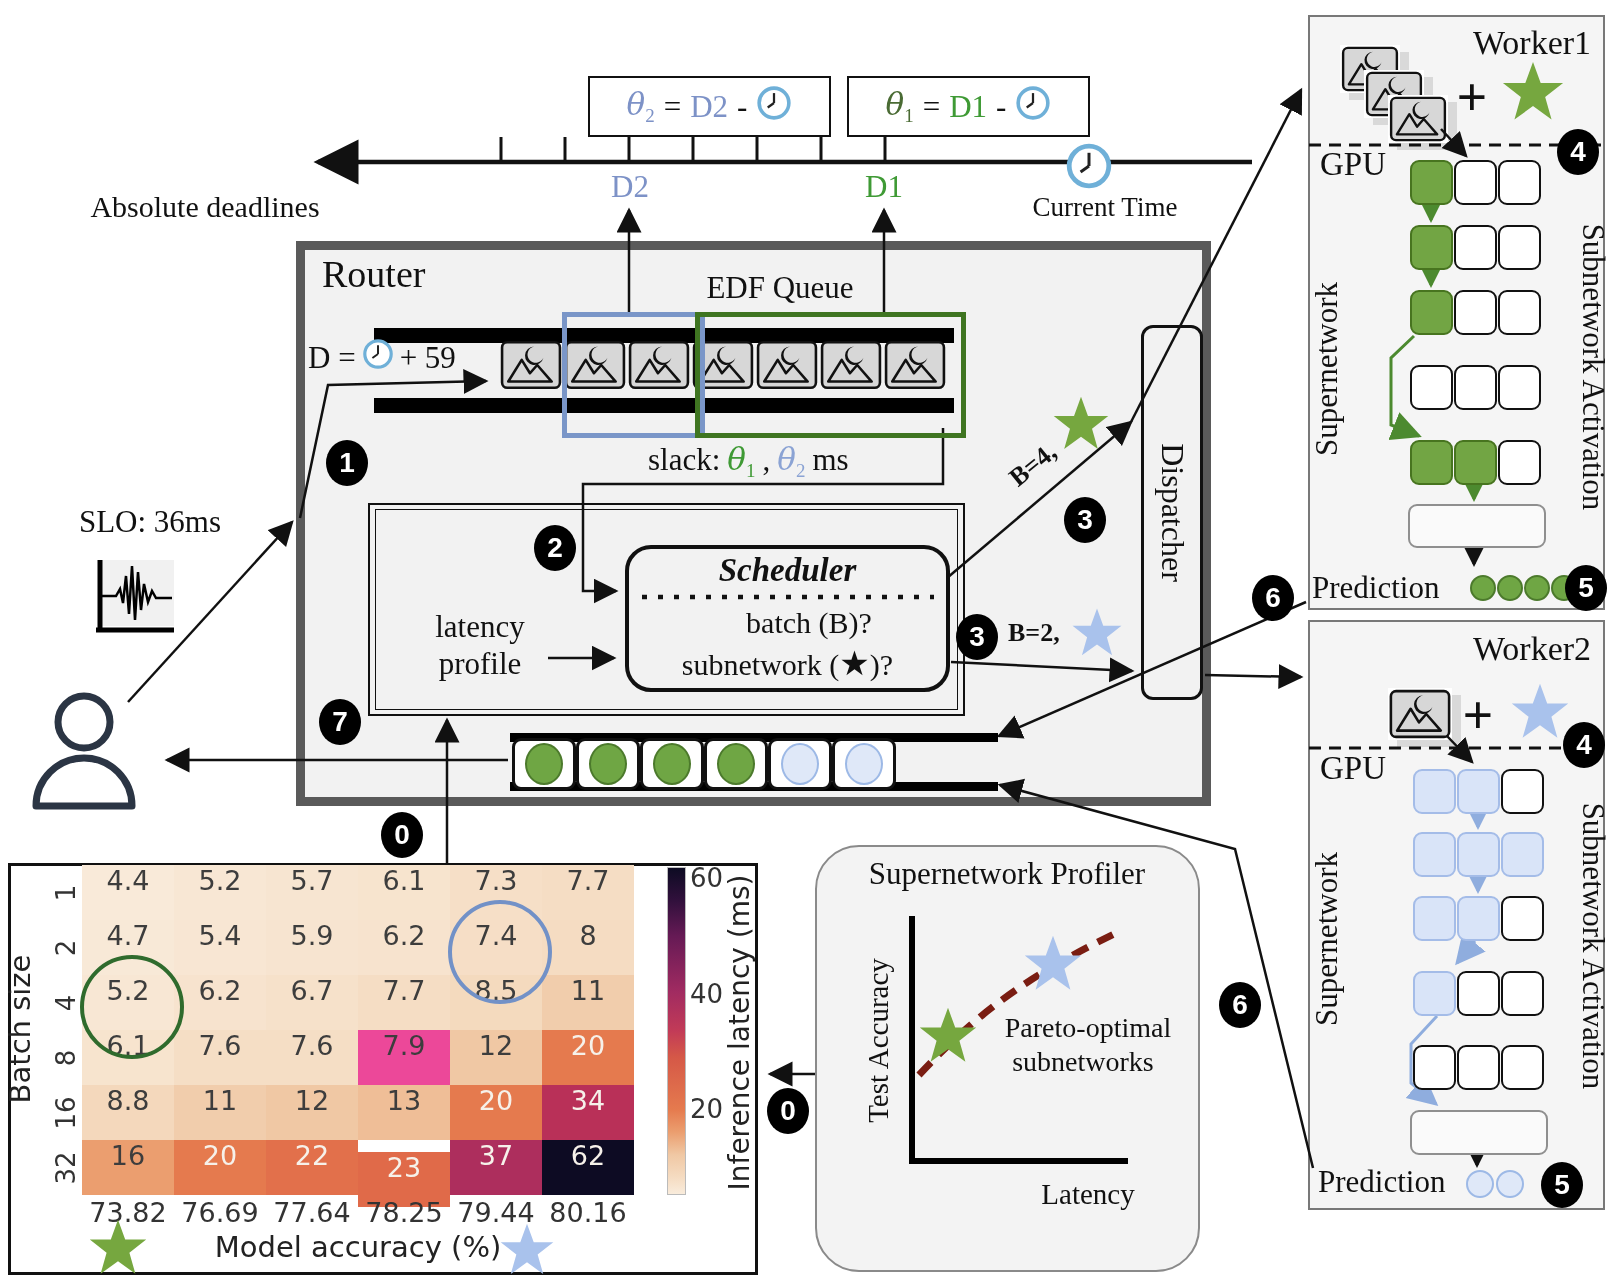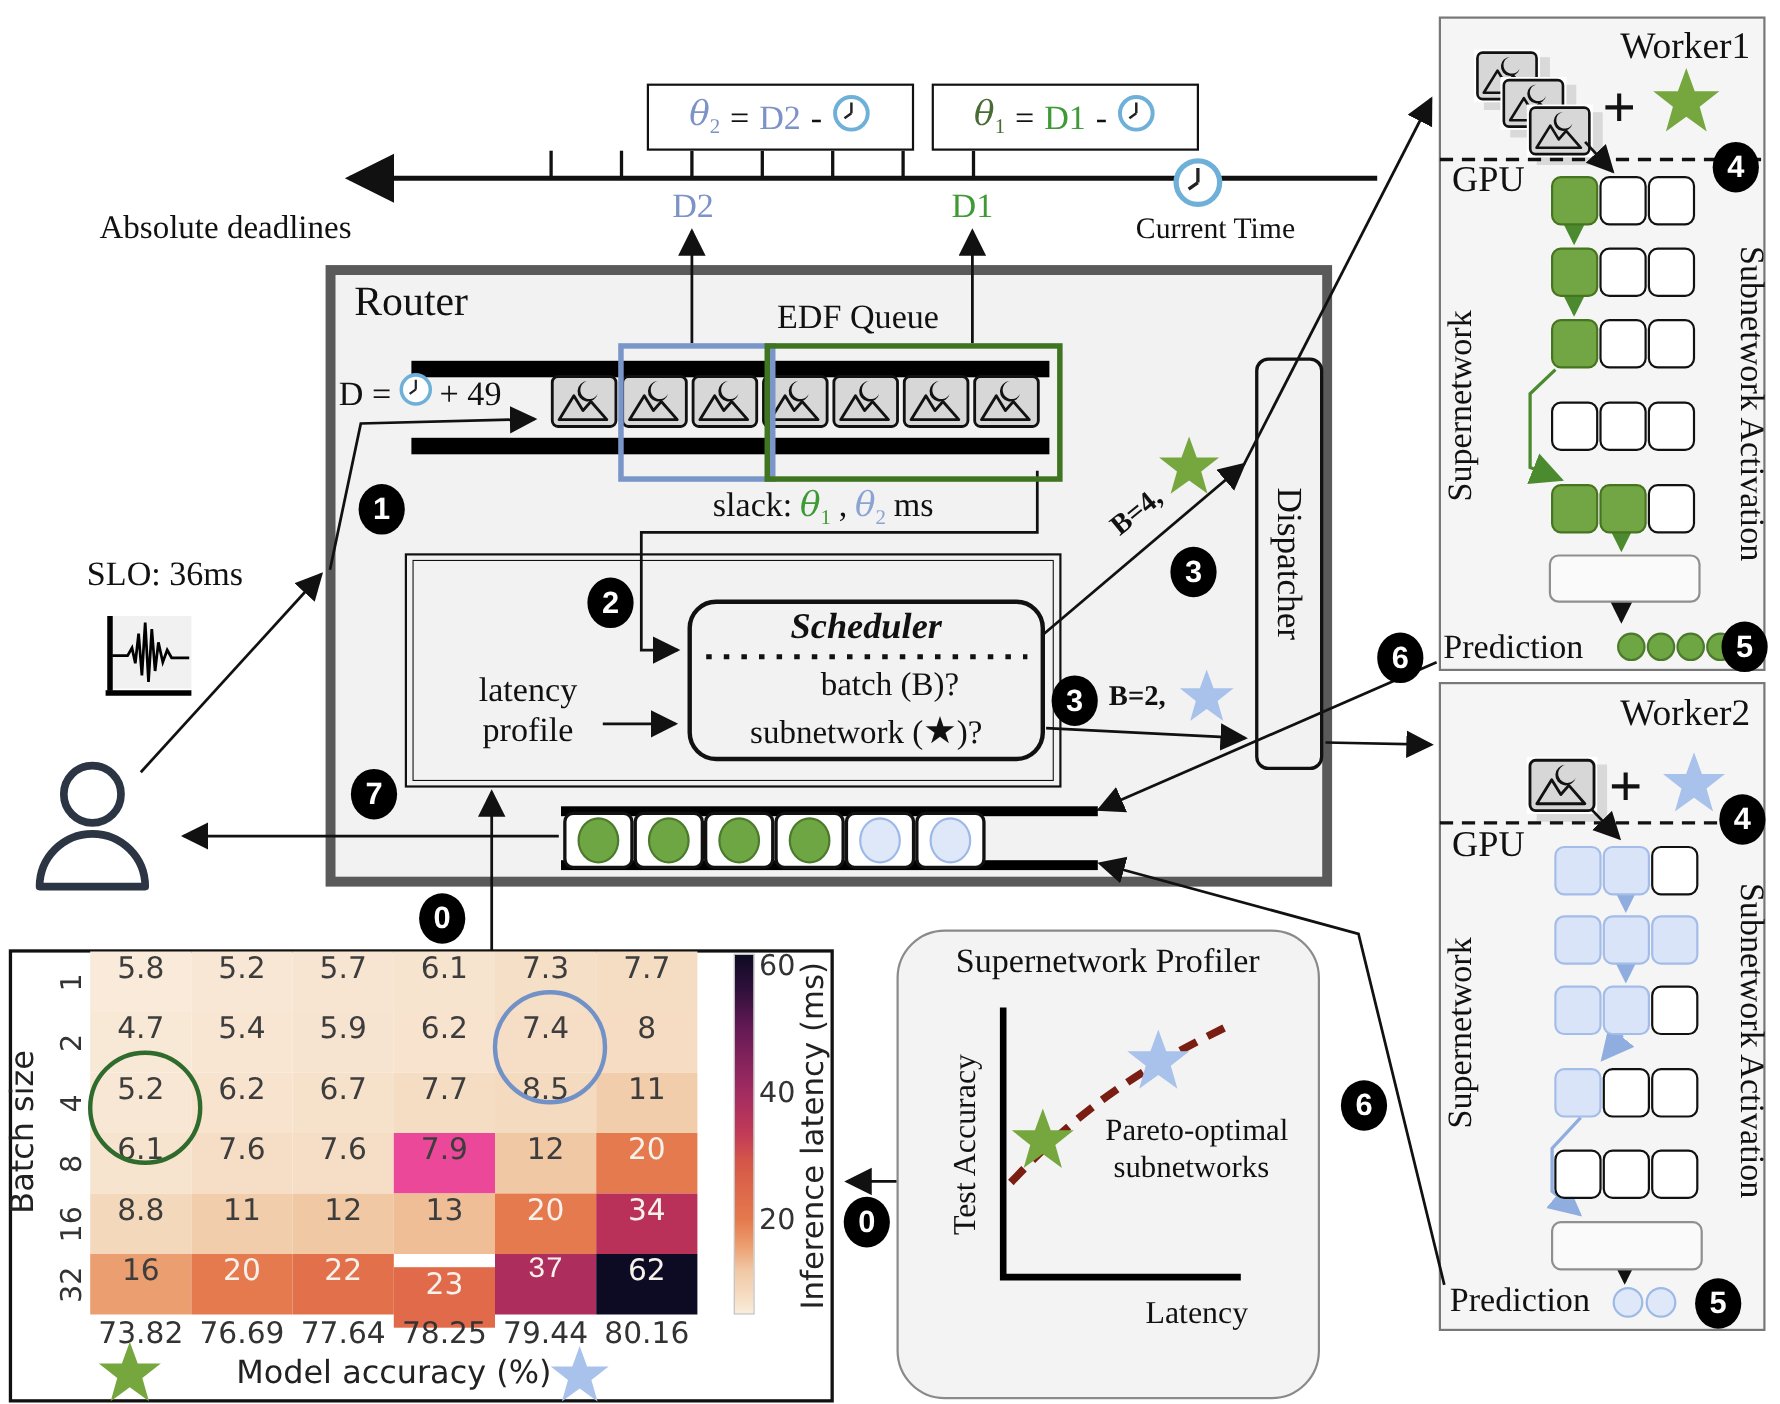--- a/index.html
+++ b/index.html
@@ -97,21 +97,21 @@
   <div class="txt" style="left:322px;top:252px;font-size:38px;">Router</div>
   <div class="txt ctr" style="left:680px;top:270px;width:200px;font-size:31px;">EDF Queue</div>
 
   <div class="txt" style="left:308px;top:338px;display:flex;align-items:center;gap:6px;font-size:31px;">
     <span>D =</span>
       <span class="clk"><svg viewBox="0 0 40 40" width="32" height="32">
           <circle cx="20" cy="20" r="16.5" fill="#fff" stroke="#6fb0d8" stroke-width="4"></circle>
           <line x1="20" y1="20" x2="20" y2="9" stroke="#222" stroke-width="2.5"></line>
           <line x1="20" y1="20" x2="13" y2="25" stroke="#222" stroke-width="2.5"></line>
         </svg></span>
-      <span>+ 49</span>
+      <span>+ 59</span>
   </div>
 
   <div class="bar" style="left:374px;top:328px;width:580px;height:15px;"></div>
   <div class="bar" style="left:374px;top:398px;width:580px;height:15px;"></div>
   <div class="abs" style="left:500px;top:337px;width:450px;height:58px;z-index:10;">
       <div class="edf-thumb" style="left: 0px;"><svg viewBox="0 0 60 50" width="100%" height="100%">
           <rect x="2" y="3" width="56" height="44" rx="5" fill="#d7d7d7" stroke="#111" stroke-width="2.5"></rect>
           <path d="M8 41 L21 20 L29 33 L36 25 L50 41 Z" fill="none" stroke="#111" stroke-width="2.5" stroke-linejoin="round"></path>
           <path d="M33 7 a8 8 0 1 0 9 11 a9 9 0 1 1 -9 -11" fill="#111"></path>
         </svg></div>
@@ -206,21 +206,21 @@
     </svg>
   </div>
   <div class="abs" style="left:28px;top:688px;z-index:10;">
     <svg width="112" height="122" viewBox="0 0 112 122">
       <circle cx="56" cy="34" r="26" fill="none" stroke="#2b3544" stroke-width="7"></circle>
       <path d="M8 118 A48 48 0 0 1 104 118 Z" fill="none" stroke="#2b3544" stroke-width="7" stroke-linejoin="round"></path>
     </svg>
   </div>
 
   <div class="abs" style="left:82px;top:865px;width:552px;height:330px;">
-      <div class="hm-cell" style="left: 0px; top: 0px; background: rgb(249, 234, 217); color: rgb(61, 61, 61);">5.8</div>
+      <div class="hm-cell" style="left: 0px; top: 0px; background: rgb(249, 234, 217); color: rgb(61, 61, 61);">4.4</div>
       <div class="hm-cell" style="left: 92px; top: 0px; background: rgb(248, 231, 212); color: rgb(61, 61, 61);">5.2</div>
       <div class="hm-cell" style="left: 184px; top: 0px; background: rgb(247, 229, 209); color: rgb(61, 61, 61);">5.7</div>
       <div class="hm-cell" style="left: 276px; top: 0px; background: rgb(247, 228, 206); color: rgb(61, 61, 61);">6.1</div>
       <div class="hm-cell" style="left: 368px; top: 0px; background: rgb(246, 223, 199); color: rgb(61, 61, 61);">7.3</div>
       <div class="hm-cell" style="left: 460px; top: 0px; background: rgb(245, 221, 196); color: rgb(61, 61, 61);">7.7</div>
       <div class="hm-cell" style="left: 0px; top: 55px; background: rgb(248, 233, 215); color: rgb(61, 61, 61);">4.7</div>
       <div class="hm-cell" style="left: 92px; top: 55px; background: rgb(248, 230, 211); color: rgb(61, 61, 61);">5.4</div>
       <div class="hm-cell" style="left: 184px; top: 55px; background: rgb(247, 228, 208); color: rgb(61, 61, 61);">5.9</div>
       <div class="hm-cell" style="left: 276px; top: 55px; background: rgb(247, 227, 206); color: rgb(61, 61, 61);">6.2</div>
       <div class="hm-cell" style="left: 368px; top: 55px; background: rgb(246, 222, 198); color: rgb(61, 61, 61);">7.4</div>
@@ -240,21 +240,21 @@
       <div class="hm-cell" style="left: 0px; top: 220px; background: rgb(244, 216, 188); color: rgb(61, 61, 61);">8.8</div>
       <div class="hm-cell" style="left: 92px; top: 220px; background: rgb(241, 205, 172); color: rgb(61, 61, 61);">11</div>
       <div class="hm-cell" style="left: 184px; top: 220px; background: rgb(240, 200, 164); color: rgb(61, 61, 61);">12</div>
       <div class="hm-cell" style="left: 276px; top: 220px; background: rgb(239, 190, 151); color: rgb(61, 61, 61);">13</div>
       <div class="hm-cell" style="left: 368px; top: 220px; background: rgb(229, 122, 78); color: rgb(246, 241, 234);">20</div>
       <div class="hm-cell" style="left: 460px; top: 220px; background: rgb(185, 48, 88); color: rgb(246, 241, 234);">34</div>
       <div class="hm-cell" style="left: 0px; top: 275px; background: rgb(235, 158, 111); color: rgb(61, 61, 61);">16</div>
       <div class="hm-cell" style="left: 92px; top: 275px; background: rgb(229, 122, 78); color: rgb(246, 241, 234);">20</div>
       <div class="hm-cell" style="left: 184px; top: 275px; background: rgb(226, 112, 75); color: rgb(246, 241, 234);">22</div>
       <div class="hm-cell" style="left: 276px; top: 275px; background: rgb(224, 106, 73); color: rgb(246, 241, 234); margin-top: 12px;">23</div>
-      <div class="hm-cell" style="left: 368px; top: 275px; background: rgb(173, 46, 93); color: rgb(246, 241, 234); font-family: Liberation Mono, monospace;">37</div>
+      <div class="hm-cell" style="left: 368px; top: 275px; background: rgb(173, 46, 93); color: rgb(246, 241, 234);">37</div>
       <div class="hm-cell" style="left: 460px; top: 275px; background: rgb(13, 11, 35); color: rgb(246, 241, 234);">62</div>
     </div>
   <div class="abs" style="left:35px;top:865px;width:54px;height:330px;">
       <div class="hm-ytick" style="top: 17px;">1</div>
       <div class="hm-ytick" style="top: 72px;">2</div>
       <div class="hm-ytick" style="top: 127px;">4</div>
       <div class="hm-ytick" style="top: 182px;">8</div>
       <div class="hm-ytick" style="top: 237px;">16</div>
       <div class="hm-ytick" style="top: 292px;">32</div>
     </div>

